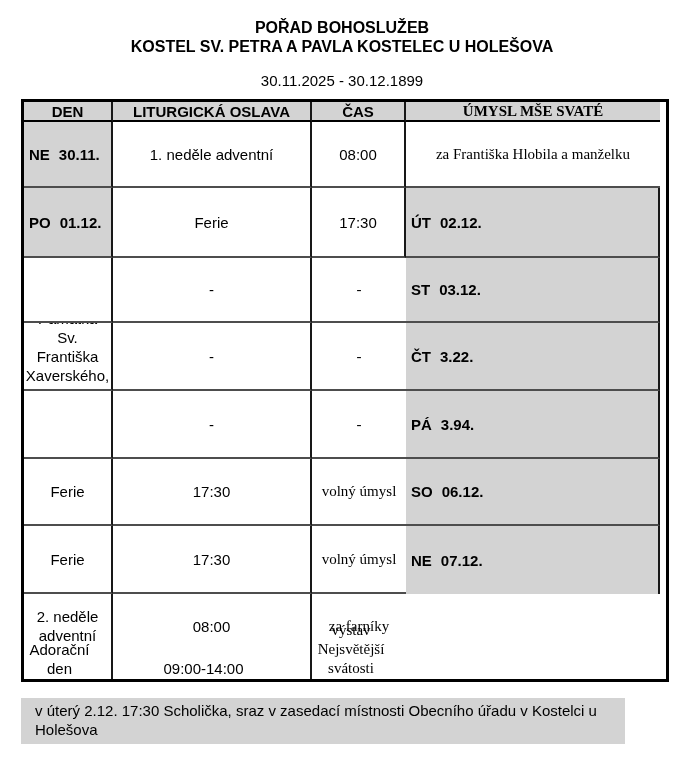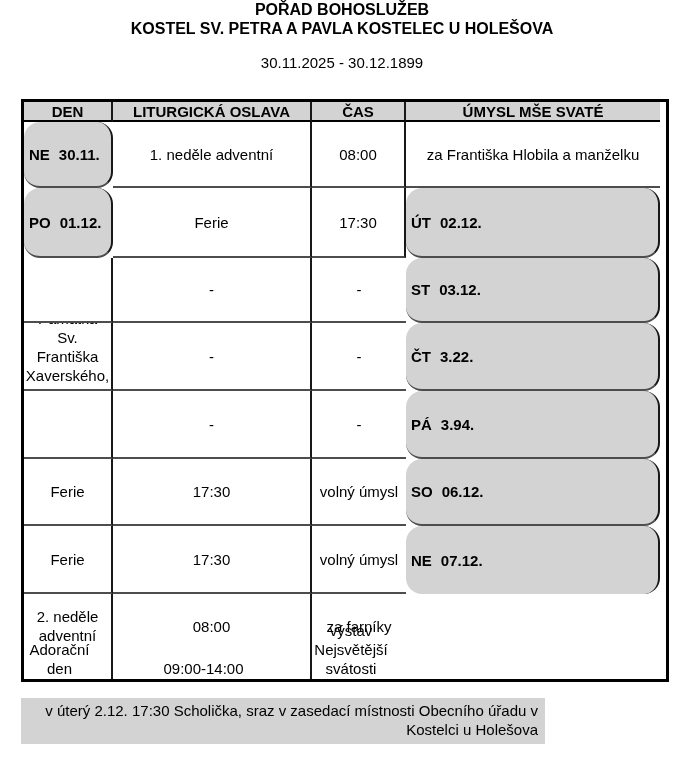--- a/index.html
+++ b/index.html
@@ -6,21 +6,21 @@
   html, body { background: #ffffff; }
   .page {
     position: relative;
     width: 684px;
     height: 768px;
     background: #ffffff;
     color: #000000;
     font-family: "Liberation Sans", "DejaVu Sans", sans-serif;
     overflow: hidden;
   }
-  .titles { text-align: center; }
+  .titles { padding-top: 18px; text-align: center; }
   .t-main  { font-size: 16px; font-weight: bold; line-height: 19px; }
   .t-sub   { font-size: 16px; font-weight: bold; line-height: 19px; }
   .t-dates { font-size: 15px; font-weight: normal; line-height: 19px; margin-top: 15px; }
 
   .schedule {
     position: absolute;
     left: 21px; top: 99px;
     width: 648px;
     display: grid;
     grid-template-columns: 89px 199px 94px 254px;
@@ -33,54 +33,53 @@
     align-items: center;
     justify-content: center;
     text-align: center;
     font-size: 15px;
     line-height: 19px;
     border-right: 2px solid #181818;
     border-bottom: 2px solid #4d4d4d;
     padding: 0 6px;
     overflow: hidden;
   }
-  .c.lc { border-right: none; }
+  .c.lc { border-right: none; font-family: Liberation Serif, serif; }
   .c.lr { border-bottom: none; }
   .c.hd {
     background: #d3d3d3;
     font-weight: bold;
     border-bottom: 2px solid #000000;
     padding: 0 2px;
   }
   .c.day {
     background: #d3d3d3;
     font-weight: bold;
     justify-content: flex-start;
     padding-left: 5px;
     gap: 9px;
     text-align: left;
-    border-radius: 16px;
   }
   .c.stack {
     flex-direction: column;
     align-items: stretch;
     padding: 0;
   }
   .line-top { flex: 1; display: flex; align-items: center; justify-content: center; padding: 0 6px; }
   .line-bot { height: 21px; display: flex; align-items: flex-end; justify-content: center; padding: 0 22px 1px 6px; }
 
   .note {
     position: absolute;
     left: 21px; top: 698px;
-    width: 524px;
+    width: 604px;
     background: #d3d3d3;
     font-size: 15px;
     line-height: 19px;
-    padding: 3px 7px 5px 0;
-    text-align: right;
+    padding: 3px 7px 5px 14px;
+    text-align: left;
   }
 </style>
 </head>
 <body>
 
 <div class="page">
 
   <div class="titles">
     <div class="t-main">POŘAD BOHOSLUŽEB</div>
     <div class="t-sub">KOSTEL SV. PETRA A PAVLA KOSTELEC U HOLEŠOVA</div>

